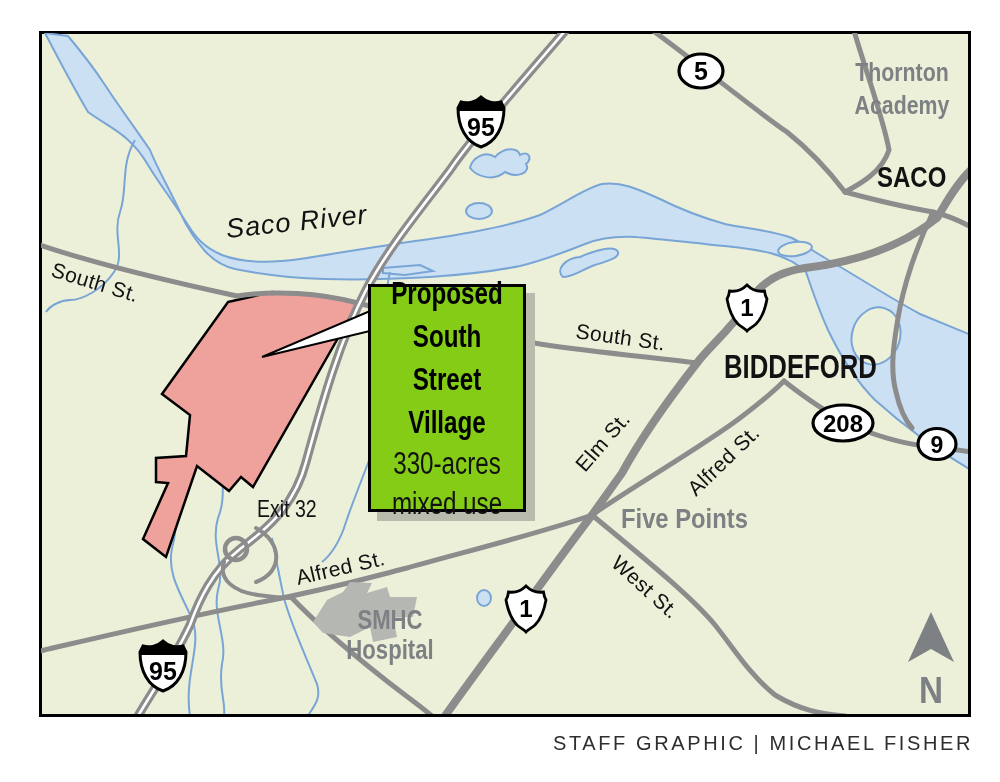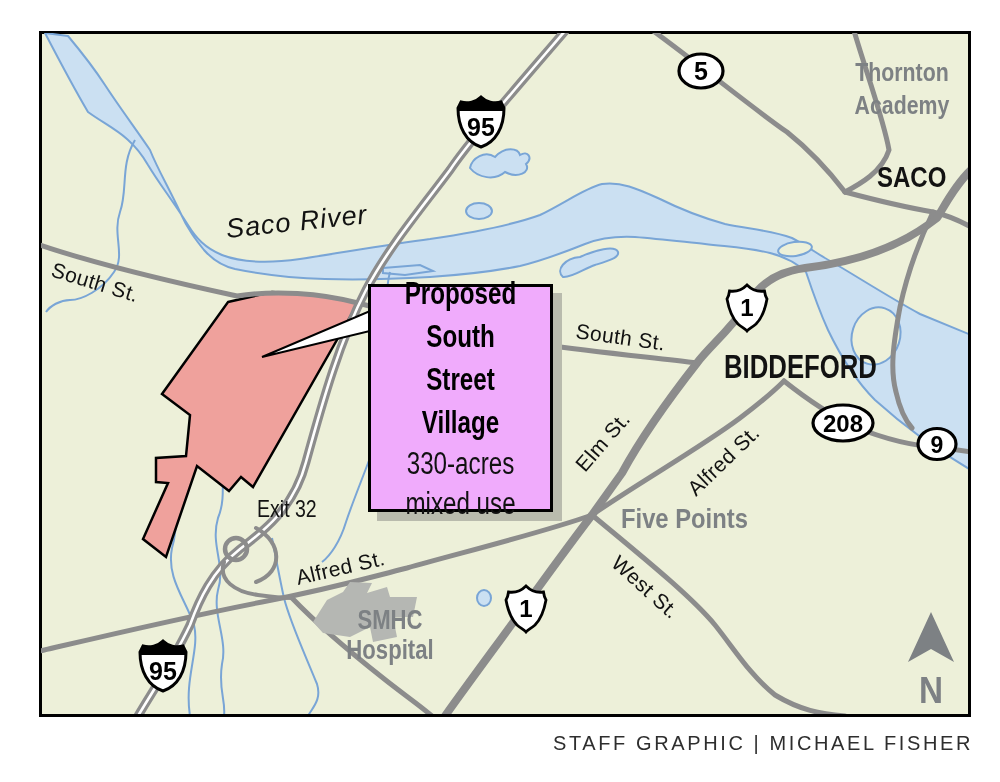--- a/index.html
+++ b/index.html
@@ -5,21 +5,21 @@
   html,body{margin:0;padding:0;background:#ffffff;}
   #canvas{position:relative;width:1000px;height:782px;background:#ffffff;overflow:hidden;
           font-family:"Liberation Sans",sans-serif;}
   svg{position:absolute;left:0;top:0;}
   .street{font:400 21px "Liberation Sans",sans-serif;letter-spacing:.4px;}
   .river-label{font:italic 400 27px "Liberation Sans",sans-serif;letter-spacing:1px;}
   .place{font-weight:bold;}
   .shield-num{font-weight:bold;text-anchor:middle;}
   .credit-text{font:400 20px "Liberation Sans",sans-serif;letter-spacing:2.6px;}
   
-  #callout{position:absolute;left:368px;top:284px;width:185px;height:228px;background:#f0abfc;
+  #callout{position:absolute;left:368px;top:284px;width:158px;height:228px;background:#84cc16;
            border:3px solid #000;box-shadow:9px 9px 0 #b9bbad;box-sizing:border-box;
            display:flex;align-items:center;justify-content:center;text-align:center;}
   #callout .inner{transform:scaleX(.78);width:130%;}
   #callout .t{font-size:31px;font-weight:bold;line-height:43px;color:#000;}
   #callout .s{font-size:31px;font-weight:400;line-height:40px;color:#111;}
 </style>
 </head>
 <body>
 
 <div id="canvas">

